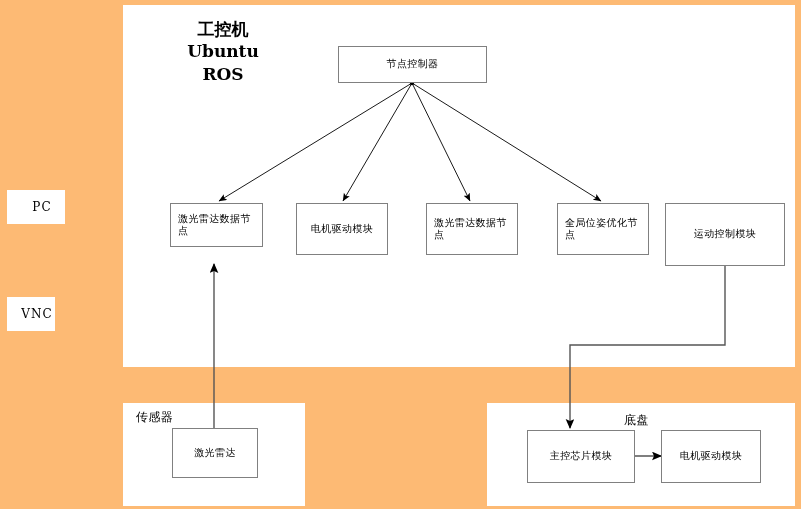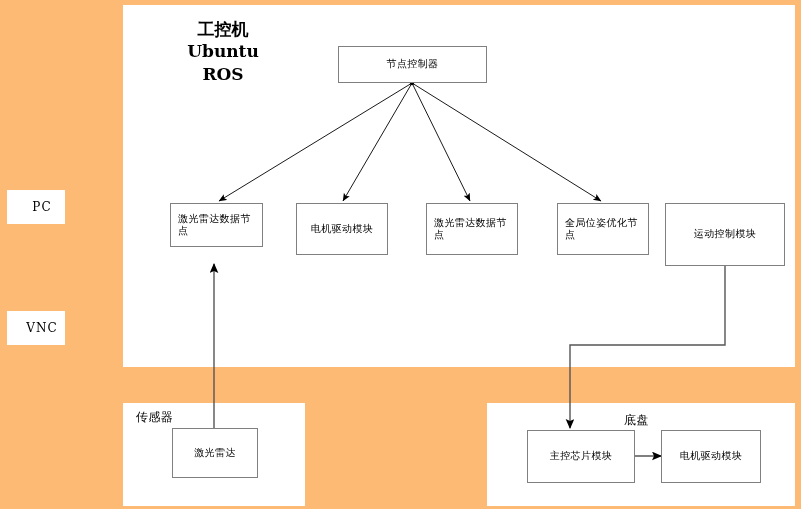--- a/index.html
+++ b/index.html
@@ -121,21 +121,21 @@
 
   <div class="free-label title-label" style="left:163px; top:18px; width:120px;">
     <div>工控机</div>
     <div>Ubuntu</div>
     <div>ROS</div>
   </div>
 
   <div class="plain-box" style="left:7px; top:190px; width:58px; height:34px;">
     <span>PC</span>
   </div>
-  <div class="plain-box" style="left:7px; top:311px; width:58px; height:34px;">
+  <div class="plain-box" style="left:7px; top:297px; width:48px; height:34px;">
     <span>VNC</span>
   </div>
 
   <div class="node-box" style="left:338px; top:46px; width:149px; height:37px;">
     <span>节点控制器</span>
   </div>
 
   <div class="node-box" style="left:170px; top:203px; width:93px; height:44px; padding:0 7px;">
     <span>激光雷达数据节点</span>
   </div>

